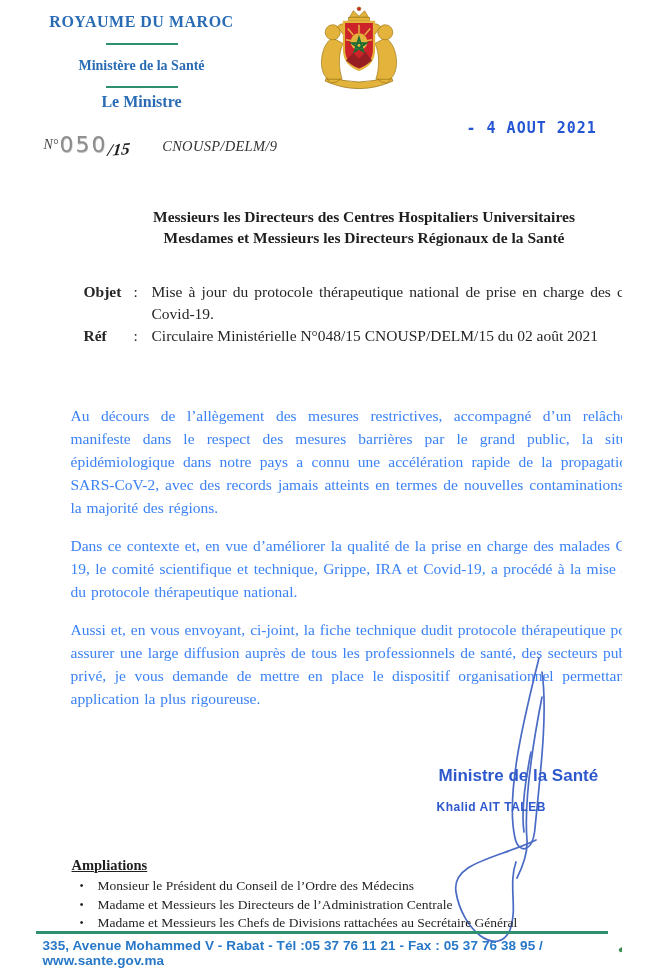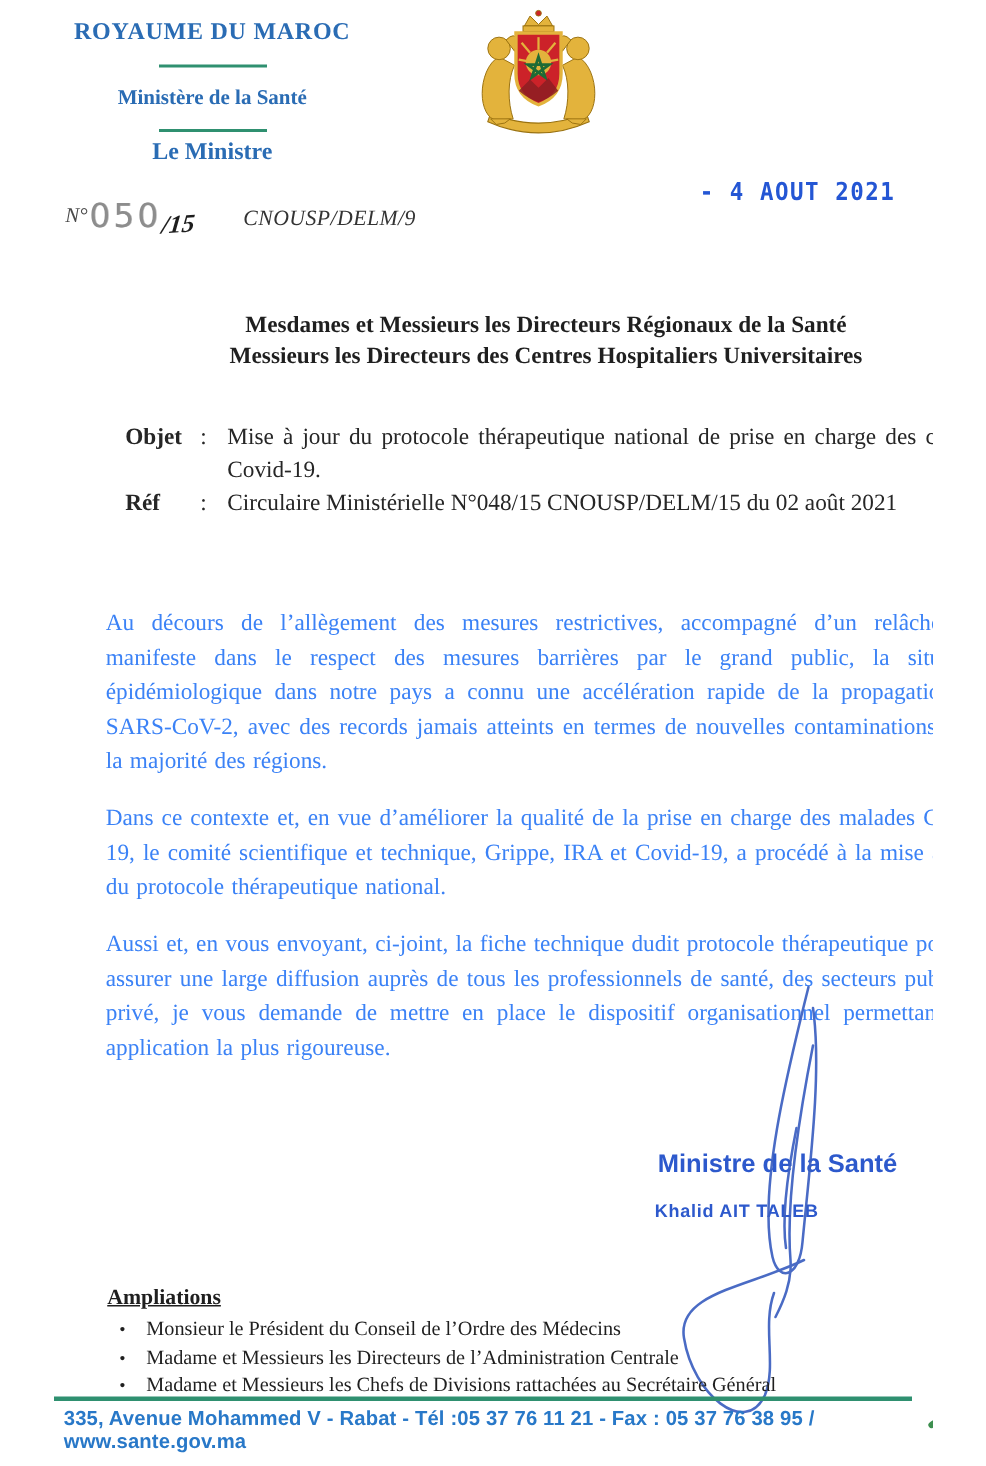--- a/index.html
+++ b/index.html
@@ -196,22 +196,22 @@
   <div class="date-stamp">- 4 AOUT 2021</div>
 
   <div class="num-line">
     <span class="no-prefix">N°</span>
     <span class="no-stamp">050</span>
     <span class="no-hand">/15</span>
     <span class="no-code">CNOUSP/DELM/9</span>
   </div>
 
   <div class="addressees">
+    <div>Messieurs les Directeurs des Centres Hospitaliers Universitaires</div>
     <div>Mesdames et Messieurs les Directeurs Régionaux de la Santé</div>
-    <div>Messieurs les Directeurs des Centres Hospitaliers Universitaires</div>
   </div>
 
   <div class="meta">
     <div class="meta-row">
       <span class="meta-label">Objet</span>
       <span class="meta-colon">:</span>
       <span class="meta-text">Mise à jour du protocole thérapeutique national de prise en charge des cas de Covid-19.</span>
     </div>
     <div class="meta-row">
       <span class="meta-label">Réf</span>

